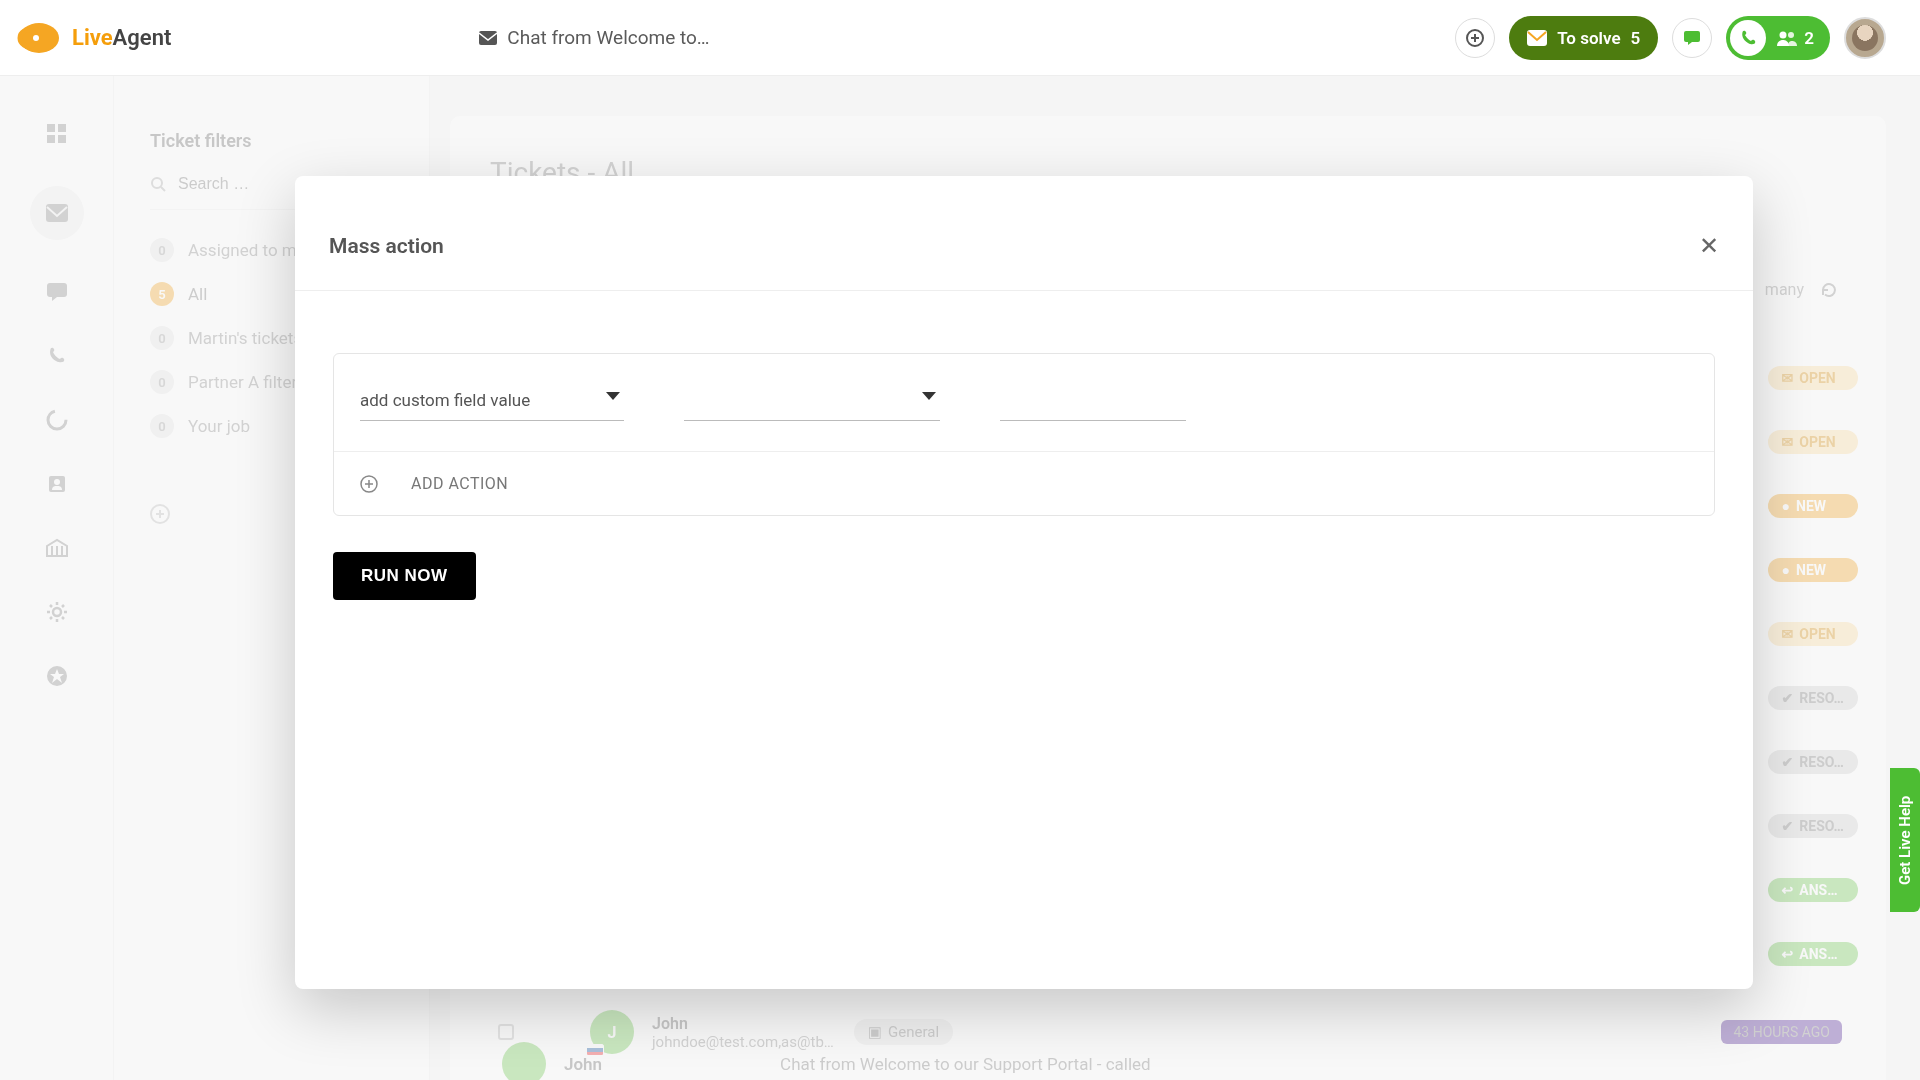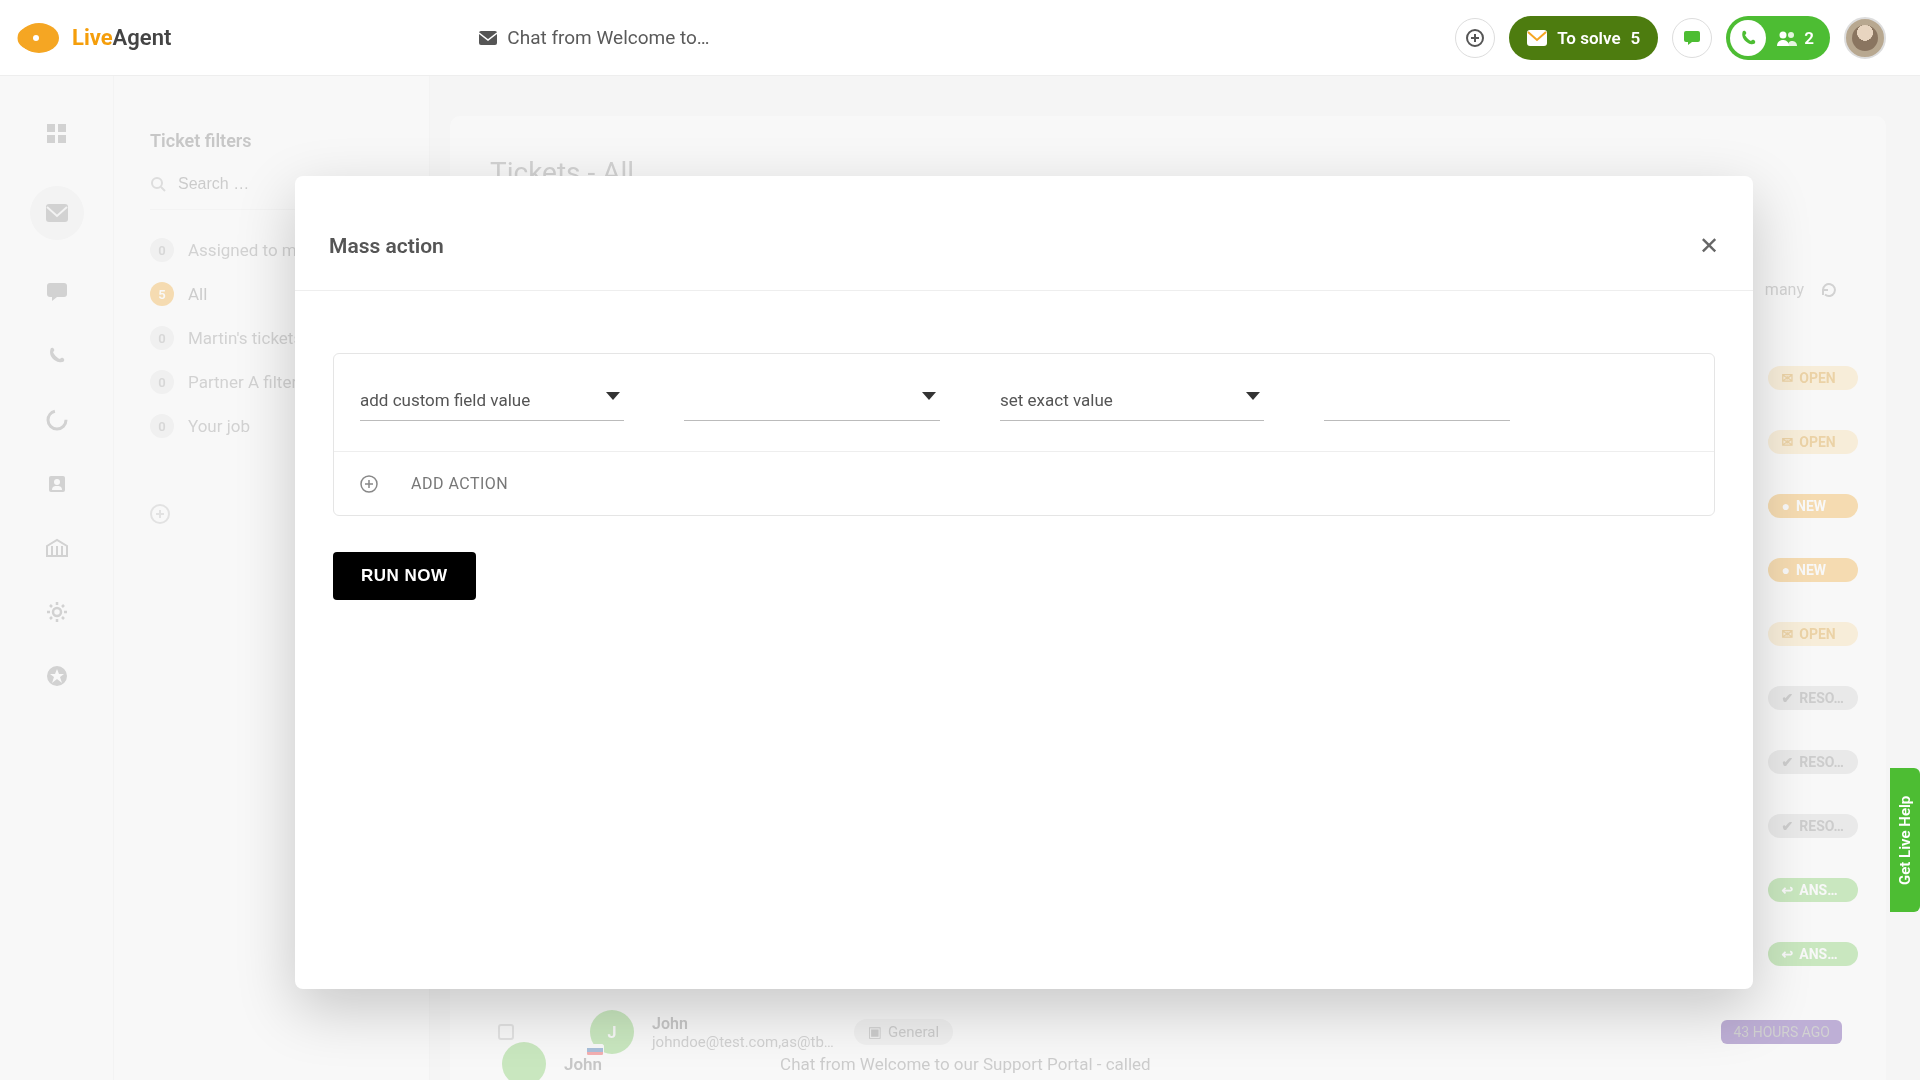--- a/index.html
+++ b/index.html
@@ -302,21 +302,20 @@
 <div class="modal">
   <div class="modal-head">
     <h4>Mass action</h4>
     <span class="close">✕</span>
   </div>
   <div class="modal-body">
     <div class="action-box">
       <div class="action-row">
         <div class="dd"><span>add custom field value</span><span class="caret"></span></div>
         <div class="dd empty"><span>&nbsp;</span><span class="caret"></span></div>
-        <div class="dd"><span>set exact value</span><span class="caret"></span></div>
         <input class="txt-in" style="">
       </div>
       <div class="add-action">
         <span>
             <svg width="18" height="18" viewBox="0 0 18 18">
               <circle cx="9" cy="9" r="8" fill="none" stroke="#888" stroke-width="1.5"></circle>
               <path d="M9 5v8M5 9h8" stroke="#888" stroke-width="1.5"></path>
             </svg>
           </span>
         <span>ADD ACTION</span>

